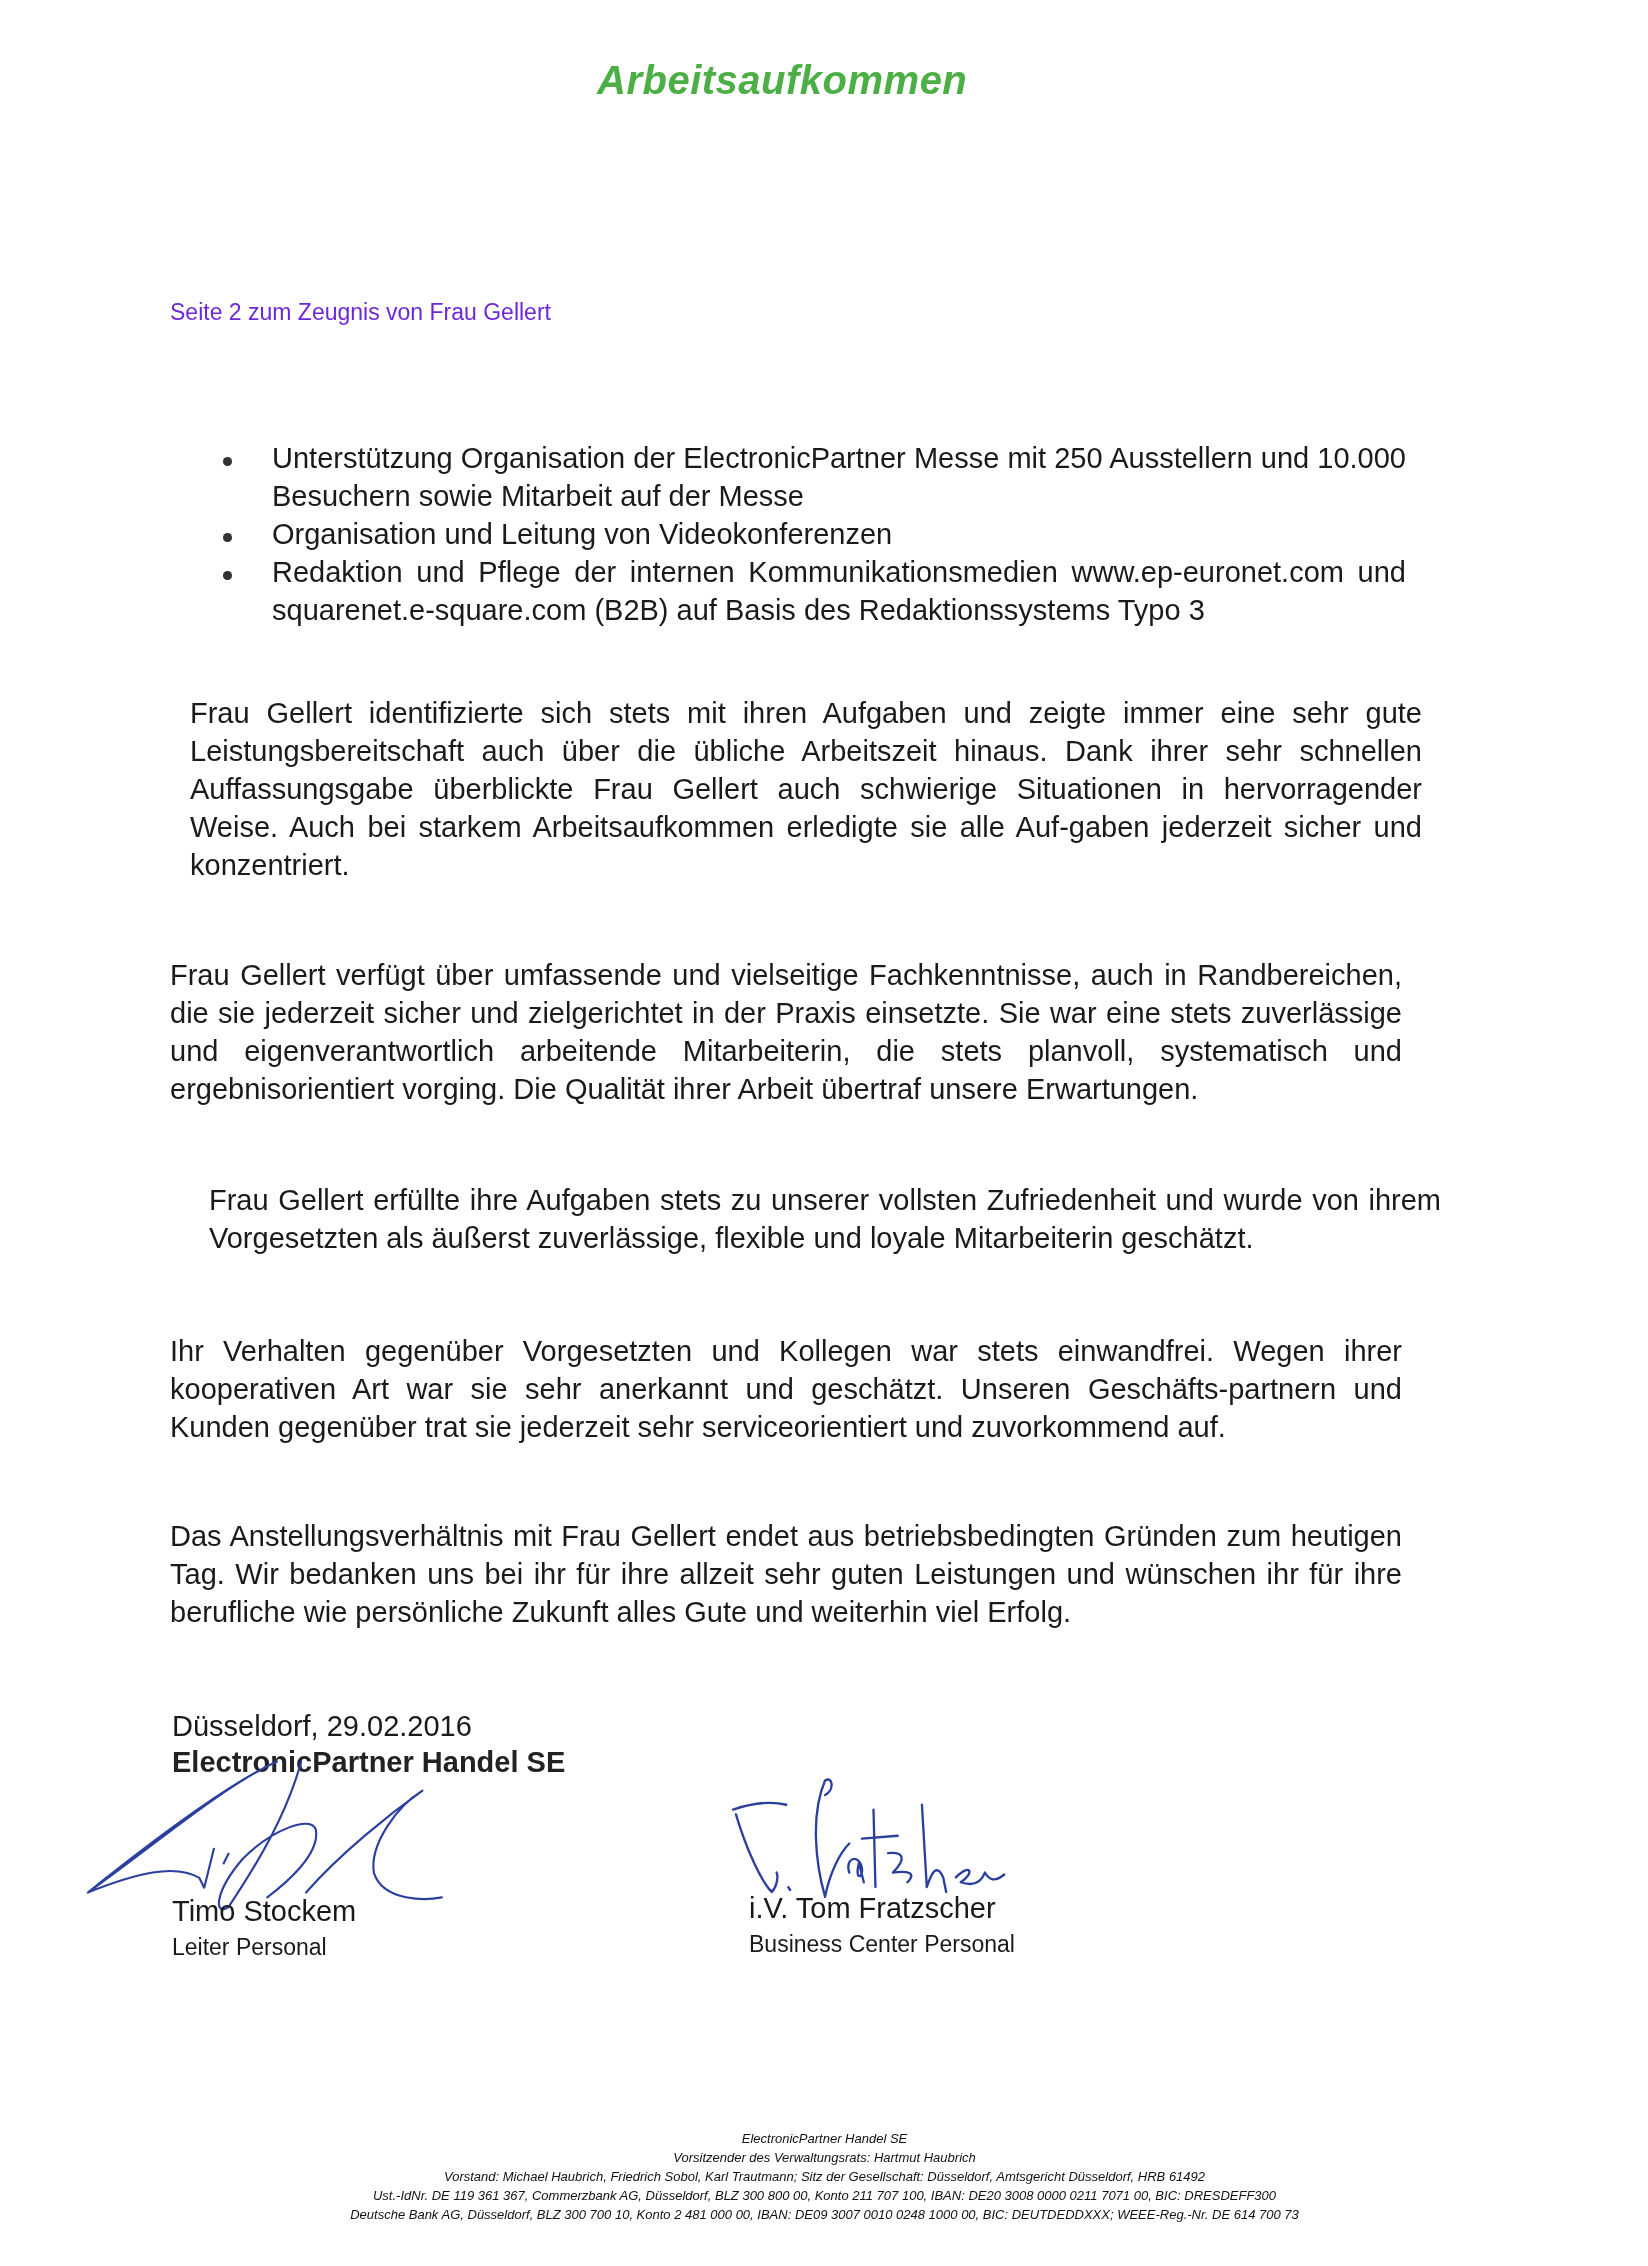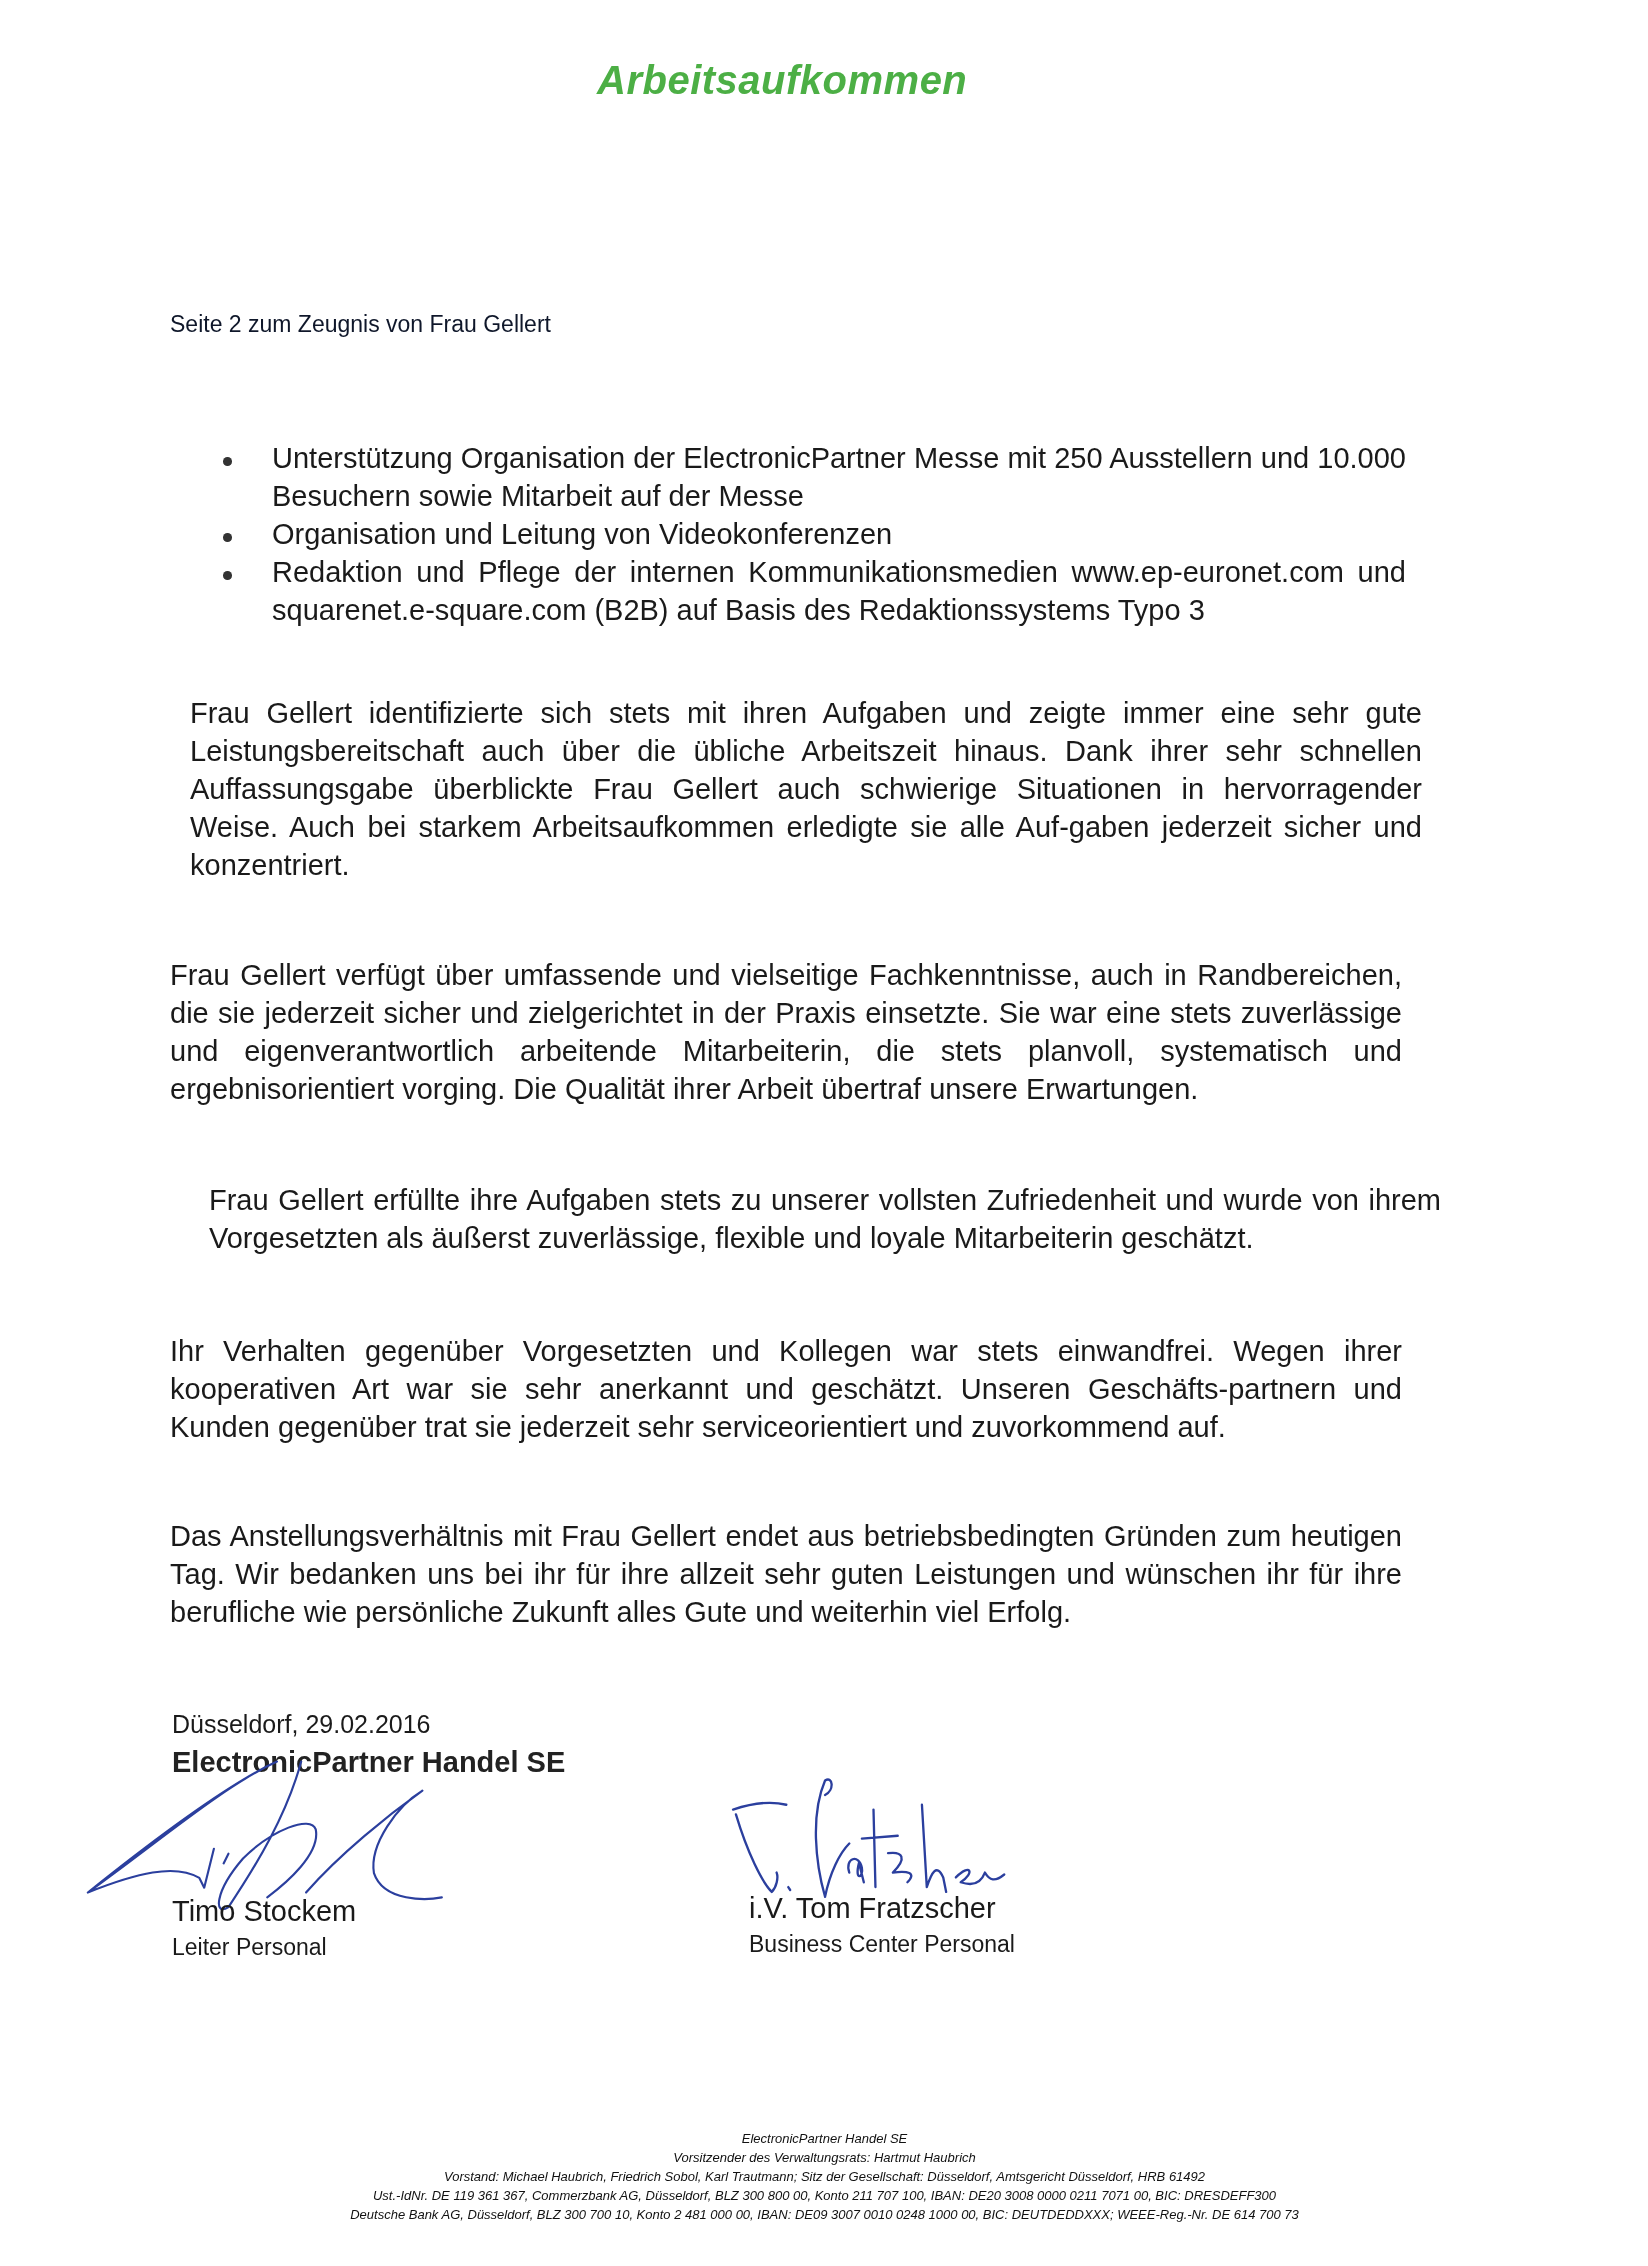--- a/index.html
+++ b/index.html
@@ -22,23 +22,23 @@
       font-family: "Liberation Sans", sans-serif;
       font-weight: bold;
       font-style: italic;
       font-size: 40px;
       color: #4caf45;
       letter-spacing: 0.5px;
     }
     .page-ref {
       position: absolute;
       left: 170px;
-      top: 311px;
+      top: 299px;
       font-size: 23px;
-      color: #0f172a;
+      color: #6d28d9;
     }
     .bullets {
       position: absolute;
       left: 170px;
       top: 435px;
       width: 1232px;
       margin: 4px;
       padding: 0;
       list-style: none;
     }
@@ -71,21 +71,21 @@
     .p1 { top: 694px; margin-left: 20px; }
     .p2 { top: 956px; }
     .p3 { top: 1181px; margin-left: 39px; }
     .p4 { top: 1332px; }
     .p5 { top: 1517px; }
 
     .place-date {
       position: absolute;
       left: 172px;
       top: 1710px;
-      font-size: 25px;
+      font-size: 29px;
     }
     .company-sign {
       position: absolute;
       left: 172px;
       top: 1746px;
       font-size: 29px;
       font-weight: bold;
       color: #222;
     }
     .sig-left {

